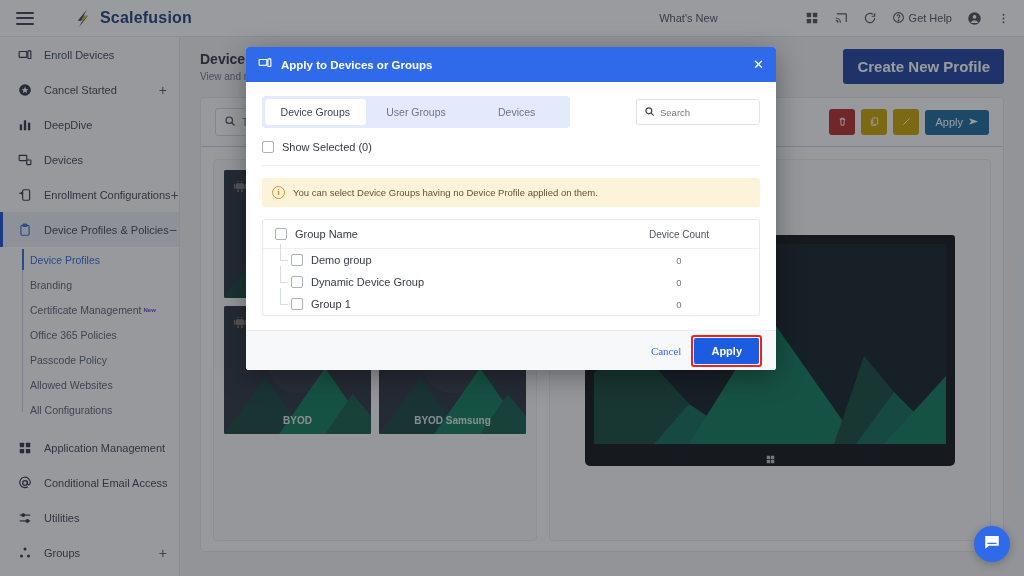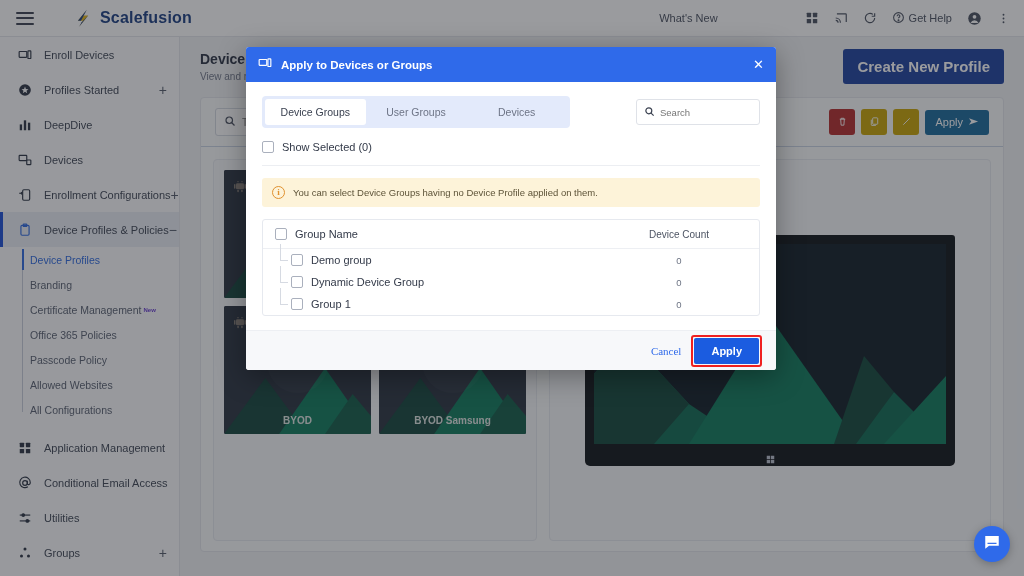--- a/index.html
+++ b/index.html
@@ -416,21 +416,21 @@
       <span class="ni-plus"></span>
     </div>
 
     <div class="nav-item">
       <span class="ni-icon">
         <svg width="14" height="14" viewBox="0 0 24 24" fill="currentColor">
           <circle cx="12" cy="12" r="10"></circle>
             <polygon points="12,6 13.6,10.2 18,10.5 14.6,13.3 15.8,17.5 12,15 8.2,17.5 9.4,13.3 6,10.5 10.4,10.2" fill="#fbfcfd"></polygon>
         </svg>
       </span>
-      <span class="ni-label">Profiles Started</span>
+      <span class="ni-label">Cancel Started</span>
       <span class="ni-plus">+</span>
     </div>
 
     <div class="nav-item">
       <span class="ni-icon">
         <svg width="14" height="14" viewBox="0 0 24 24" fill="currentColor">
           <rect x="3" y="11" width="4" height="10"></rect>
             <rect x="10" y="4" width="4" height="17"></rect>
             <rect x="17" y="8" width="4" height="13"></rect>
         </svg>

